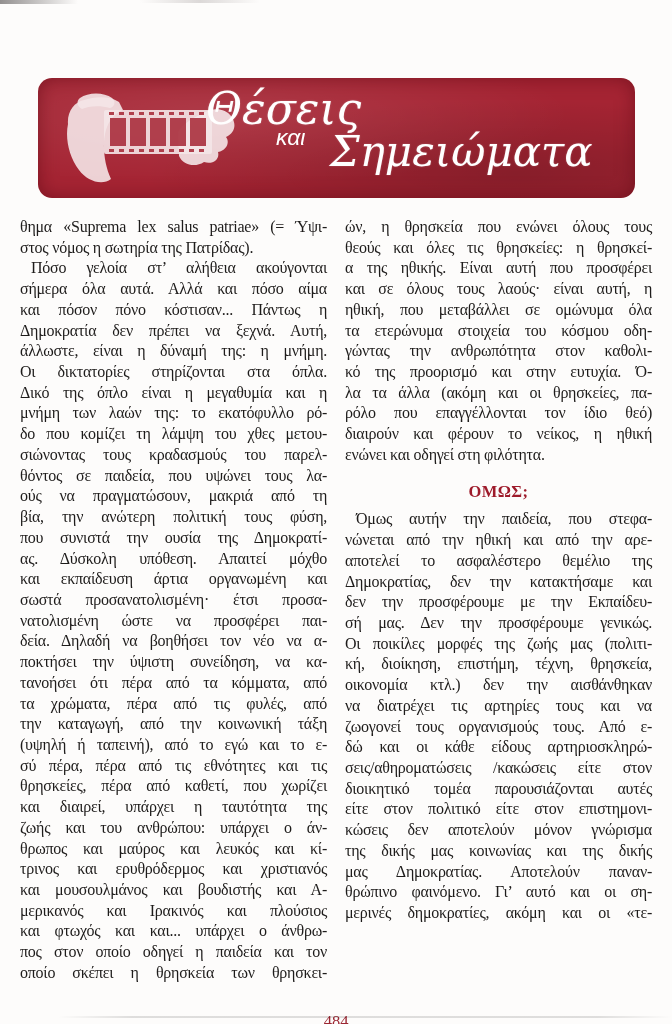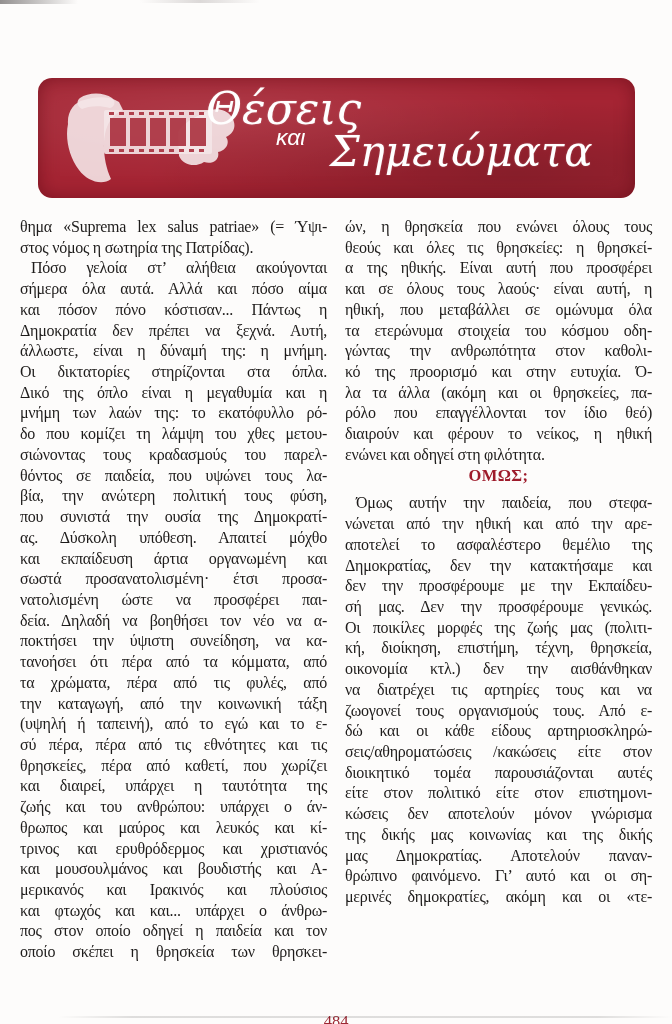--- a/index.html
+++ b/index.html
@@ -58,21 +58,21 @@
     position:absolute;top:217px;width:307px;
     font-size:16px;line-height:20.72px;letter-spacing:-0.25px;
     color:var(--body-text);
   }
   .column-left{left:20px;}
   .column-right{left:345px;}
   .ln{text-align:justify;text-align-last:justify;}
   .ln-end{text-align-last:left;}
   .ln-indent{text-indent:11px;}
   .section-heading{
-    margin-top:0;margin-bottom:7px;
+    margin-top:16px;margin-bottom:7px;
     text-align:center;text-align-last:center;
     font-weight:bold;font-size:16.5px;letter-spacing:.4px;
     color:var(--heading-red);
   }
 
   
   .page-number{
     position:absolute;left:0;top:1012px;width:672px;
     text-align:center;font-size:16.5px;color:var(--pagenum-red);
   }
@@ -141,20 +141,21 @@
       <div class="ln">σήμερα όλα αυτά. Αλλά και πόσο αίμα</div>
       <div class="ln">και πόσον πόνο κόστισαν... Πάντως η</div>
       <div class="ln">Δημοκρατία δεν πρέπει να ξεχνά. Αυτή,</div>
       <div class="ln">άλλωστε, είναι η δύναμή της: η μνήμη.</div>
       <div class="ln">Οι δικτατορίες στηρίζονται στα όπλα.</div>
       <div class="ln">Δικό της όπλο είναι η μεγαθυμία και η</div>
       <div class="ln">μνήμη των λαών της: το εκατόφυλλο ρό-</div>
       <div class="ln">δο που κομίζει τη λάμψη του χθες μετου-</div>
       <div class="ln">σιώνοντας τους κραδασμούς του παρελ-</div>
       <div class="ln">θόντος σε παιδεία, που υψώνει τους λα-</div>
+      <div class="ln">ούς να πραγματώσουν, μακριά από τη</div>
       <div class="ln">βία, την ανώτερη πολιτική τους φύση,</div>
       <div class="ln">που συνιστά την ουσία της Δημοκρατί-</div>
       <div class="ln">ας. Δύσκολη υπόθεση. Απαιτεί μόχθο</div>
       <div class="ln">και εκπαίδευση άρτια οργανωμένη και</div>
       <div class="ln">σωστά προσανατολισμένη· έτσι προσα-</div>
       <div class="ln">νατολισμένη ώστε να προσφέρει παι-</div>
       <div class="ln">δεία. Δηλαδή να βοηθήσει τον νέο να α-</div>
       <div class="ln">ποκτήσει την ύψιστη συνείδηση, να κα-</div>
       <div class="ln">τανοήσει ότι πέρα από τα κόμματα, από</div>
       <div class="ln">τα χρώματα, πέρα από τις φυλές, από</div>

